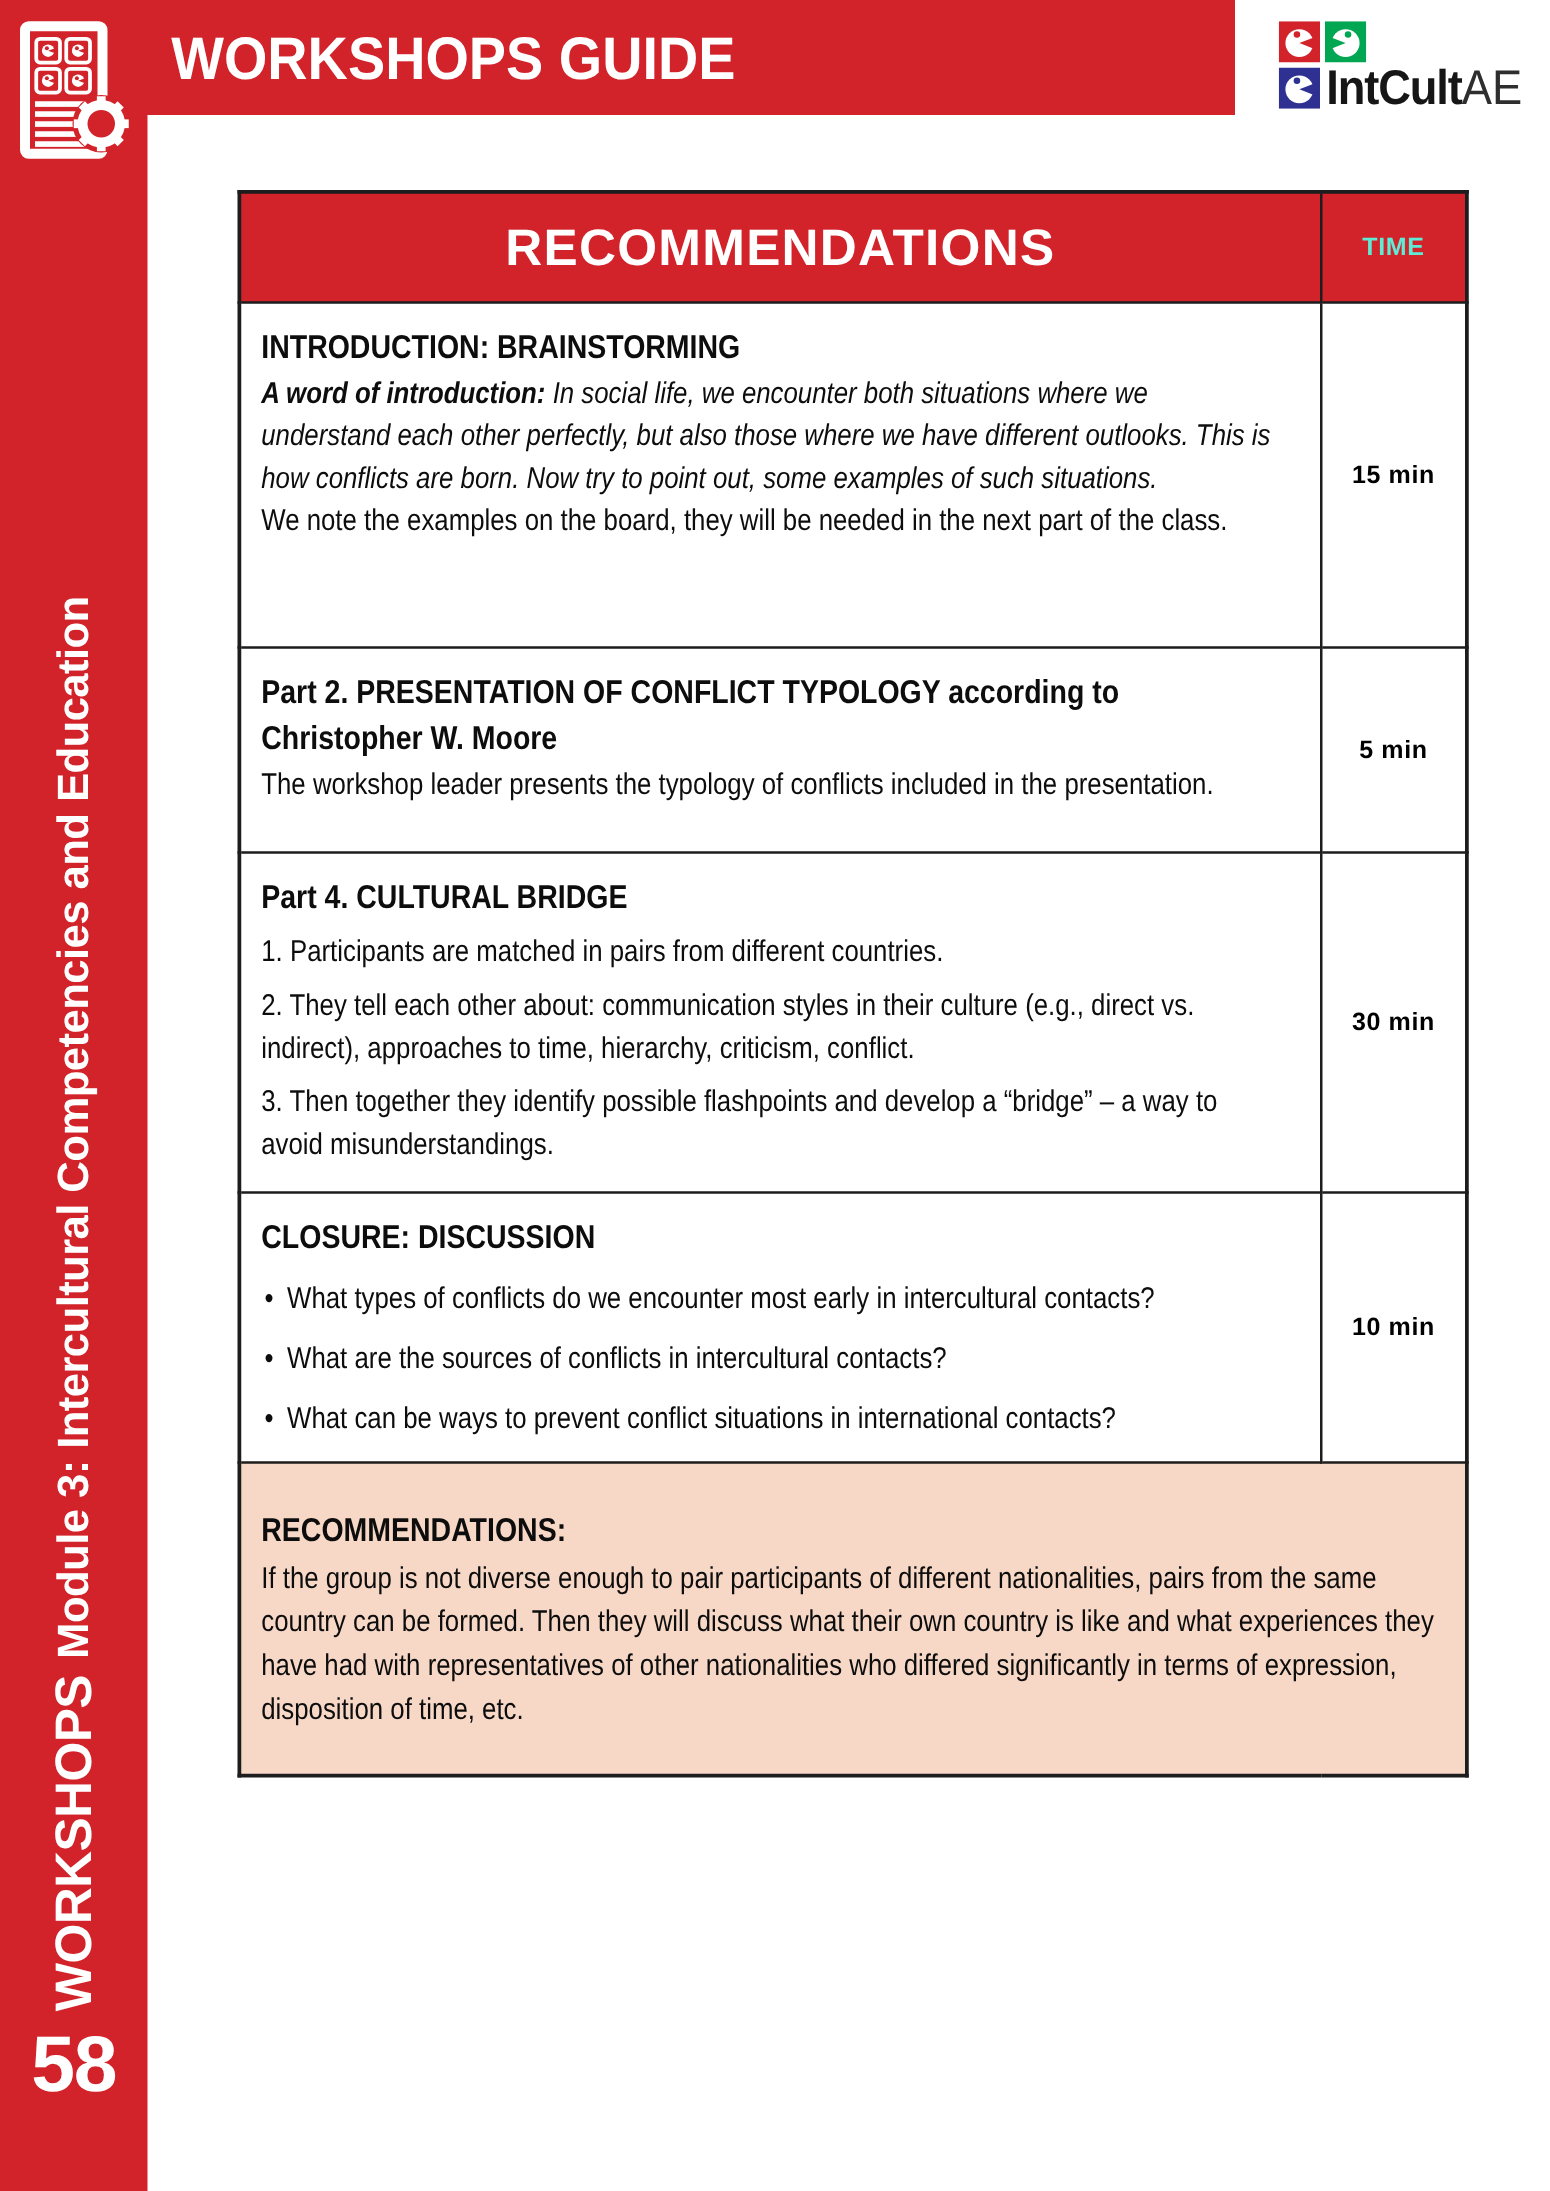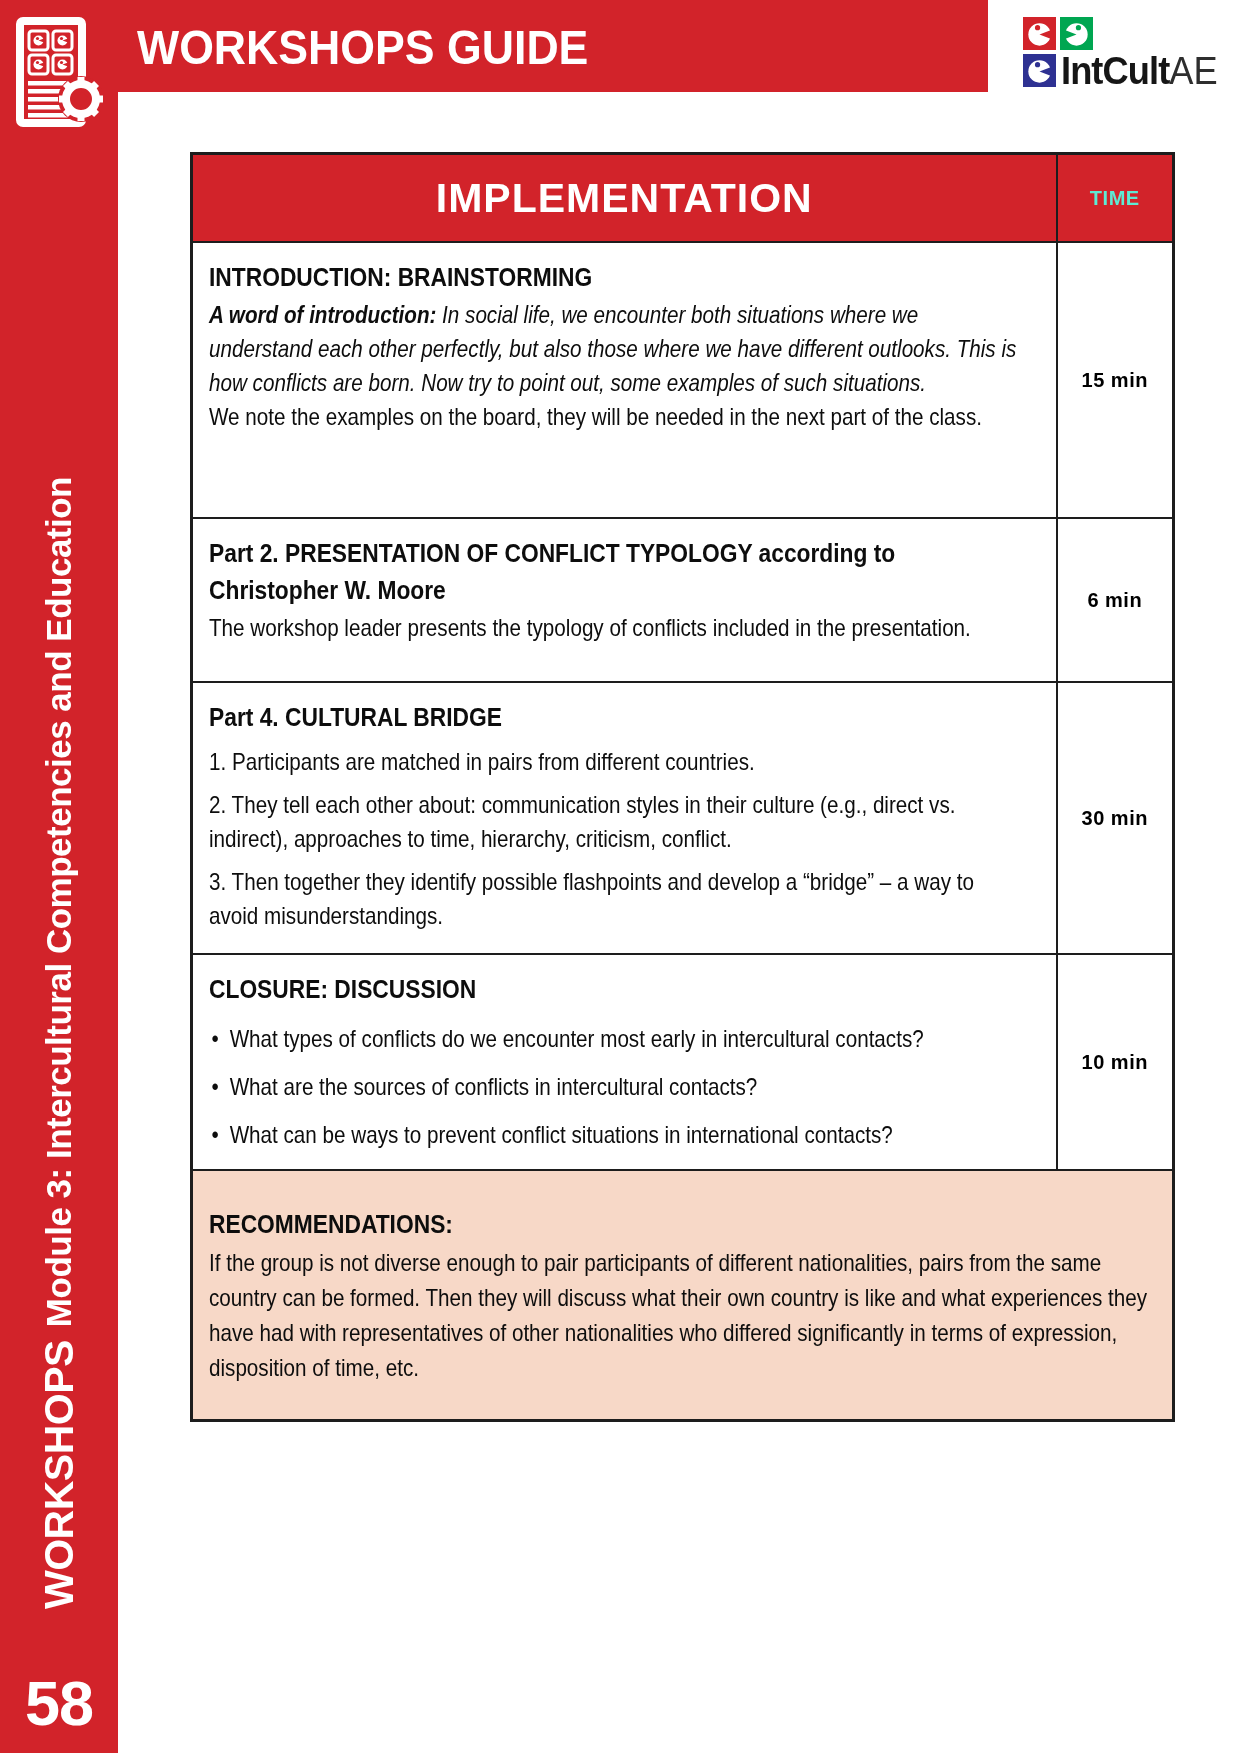--- a/index.html
+++ b/index.html
@@ -12,21 +12,21 @@
   .page{position:relative;width:1240px;height:1753px;background:#ffffff;overflow:hidden;
         font-family:"Liberation Sans","DejaVu Sans",sans-serif;color:var(--ink);}
 
   
   .sidebar{position:absolute;left:0;top:0;width:118px;height:1753px;background:var(--red);}
   .vtitle{position:absolute;left:-621px;top:906px;width:1360px;height:46px;
           transform:rotate(-90deg);color:#ffffff;font-weight:bold;white-space:nowrap;
           display:flex;align-items:center;letter-spacing:-0.5px;}
   .vt-em{font-size:41px;margin-right:13px;}
   .vt-rest{font-size:35px;}
-  .pagenum{position:absolute;left:0;top:1667px;width:118px;text-align:center;
+  .pagenum{position:absolute;left:0;top:1616px;width:118px;text-align:center;
            color:#ffffff;font-size:63px;font-weight:bold;letter-spacing:-1px;}
 
   
   .banner{position:absolute;left:0;top:0;width:988px;height:92px;background:var(--red);}
   .banner-title{position:absolute;left:137px;top:0;height:94px;display:flex;align-items:center;
                 color:#ffffff;font-weight:bold;font-size:48px;white-space:nowrap;
                 transform:scaleX(.93);transform-origin:0 50%;letter-spacing:0px;}
   .corner-icon{position:absolute;left:13px;top:15px;}
 
   
@@ -166,21 +166,21 @@
     </div>
   </div>
 
   <table class="impl-table">
     <colgroup>
         <col class="c-main">
         <col class="c-time">
       </colgroup>
     <thead>
       <tr>
-        <th class="h-imp">IMPLEMENTATION</th>
+        <th class="h-imp">RECOMMENDATIONS</th>
         <th class="h-time">TIME</th>
       </tr>
     </thead>
     <tbody>
       <tr class="r1">
         <td class="cell">
           <div class="cnd">
             <div class="h">INTRODUCTION: BRAINSTORMING</div>
             <p class="para it"><span class="lead">A word of introduction:</span><span> In social life, we encounter both situations where we understand each other perfectly, but also those where we have different outlooks. This is how conflicts are born. Now try to point out, some examples of such situations.</span></p>
             <p class="para">We note the examples on the board, they will be needed in the next part of the class.</p>
@@ -188,21 +188,21 @@
         </td>
         <td class="time-cell">15 min</td>
       </tr>
       <tr class="r2">
         <td class="cell">
           <div class="cnd">
             <div class="h">Part 2. PRESENTATION OF CONFLICT TYPOLOGY according to Christopher W. Moore</div>
             <p class="para">The workshop leader presents the typology of conflicts included in the presentation.</p>
           </div>
         </td>
-        <td class="time-cell">6 min</td>
+        <td class="time-cell">5 min</td>
       </tr>
       <tr class="r4">
         <td class="cell">
           <div class="cnd">
             <div class="h">Part 4. CULTURAL BRIDGE</div>
             <p class="para step">1. Participants are matched in pairs from different countries.</p>
             <p class="para step">2. They tell each other about: communication styles in their culture (e.g., direct vs. indirect), approaches to time, hierarchy, criticism, conflict.</p>
             <p class="para step">3. Then together they identify possible flashpoints and develop a “bridge” – a way to avoid misunderstandings.</p>
           </div>
         </td>

